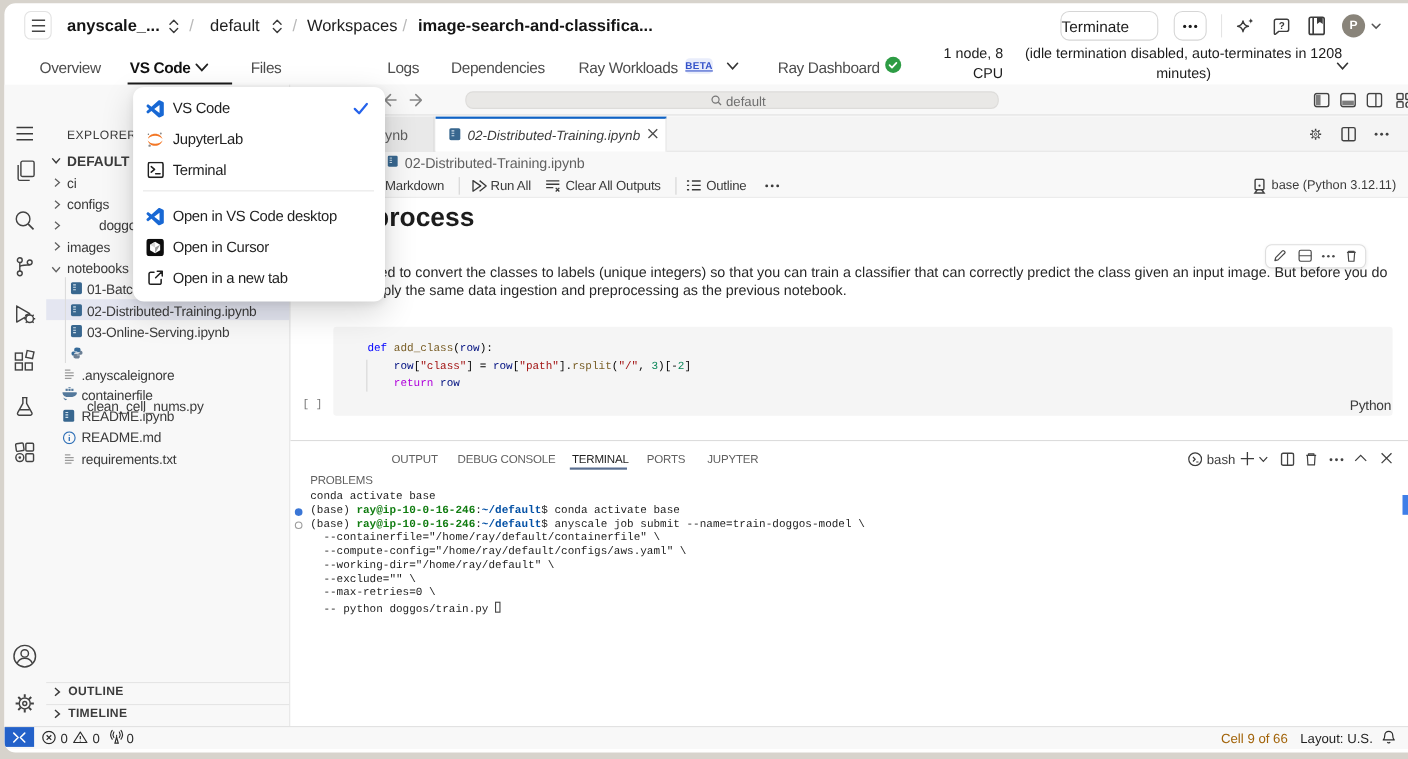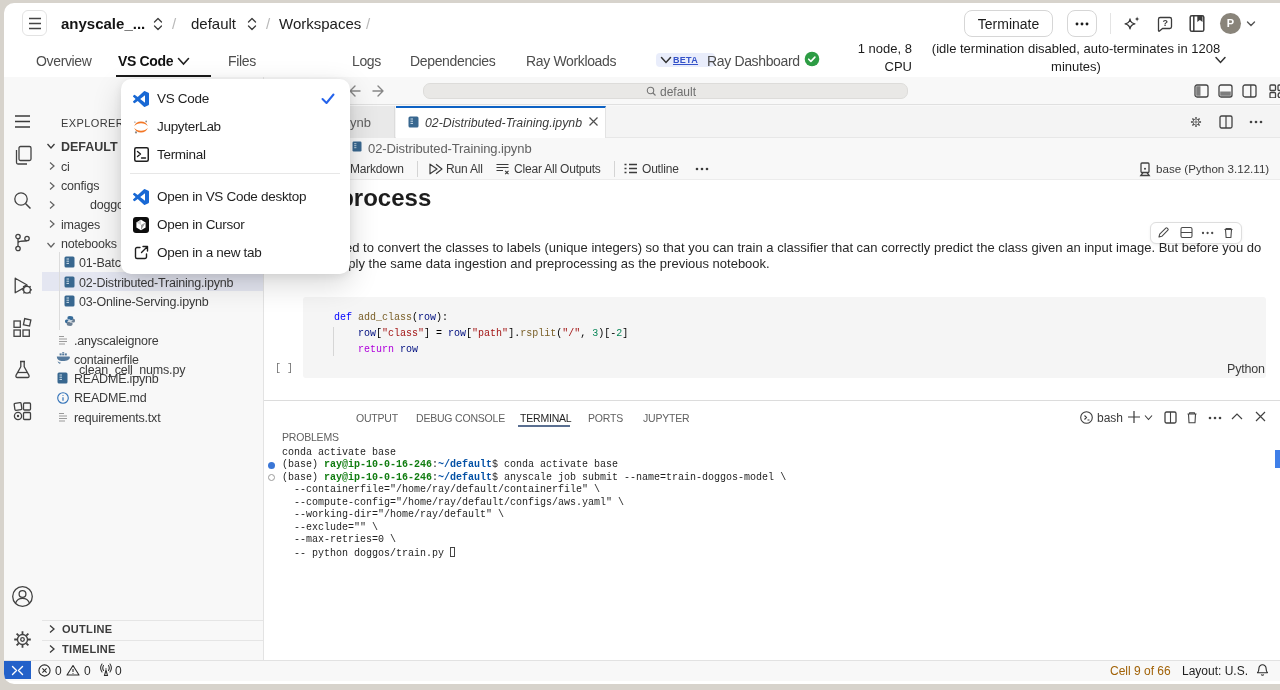--- a/index.html
+++ b/index.html
@@ -27,22 +27,23 @@
         <path d="M2.5 5l3.5-3.5L9.5 5M2.5 9l3.5 3.5L9.5 9" stroke="#3c3c3c" stroke-width="1.3" fill="none" stroke-linecap="round" stroke-linejoin="round"></path>
       </svg>
 <div class="abs" style="left:172px;top:15px;font-size:15px;color:#b9b9b9;">/</div>
 <div class="abs" style="left:191px;top:15px;font-size:15px;color:#202020;">default</div>
 <svg class="abs" style="left:246px;top:17px;" width="12" height="14">
         <path d="M2.5 5l3.5-3.5L9.5 5M2.5 9l3.5 3.5L9.5 9" stroke="#3c3c3c" stroke-width="1.3" fill="none" stroke-linecap="round" stroke-linejoin="round"></path>
       </svg>
 <div class="abs" style="left:266px;top:15px;font-size:15px;color:#b9b9b9;">/</div>
 <div class="abs" style="left:279px;top:15px;font-size:15px;color:#202020;">Workspaces</div>
 <div class="abs" style="left:366px;top:15px;font-size:15px;color:#b9b9b9;">/</div>
-
-<div class="abs" style="left:964px;top:10px;width:89px;height:27px;border:1px solid #d6d6d6;border-radius:8px;text-align:center;line-height:26px;font-size:14px;font-weight:500;color:#1c1c1c;">Terminate</div>
+<div class="abs" style="left:380px;top:15px;font-size:15px;font-weight:700;color:#141414;">image-search-and-classifica...</div>
+
+<div class="abs" style="left:964px;top:10px;width:89px;height:27px;border:1px solid #d6d6d6;border-radius:8px;line-height:26px;font-size:14px;font-weight:500;color:#1c1c1c;">Terminate</div>
 <div class="abs" style="left:1067px;top:10px;width:30px;height:27px;border:1px solid #d6d6d6;border-radius:8px;"></div>
       <svg class="abs" style="left:1075px;top:21.5px;" width="14" height="4">
         <circle cx="2" cy="2" r="1.45" fill="#1c1c1c"></circle>
         <circle cx="7" cy="2" r="1.45" fill="#1c1c1c"></circle>
         <circle cx="12" cy="2" r="1.45" fill="#1c1c1c"></circle>
       </svg>
 <div class="abs" style="left:1110px;top:13px;width:1px;height:21px;background:#e4e4e4;"></div>
 <svg class="abs" style="left:1122px;top:14px;" width="20" height="20" viewBox="0 0 20 20">
         <path d="M8 5c.5 3 1.9 4.4 4.9 4.9C9.9 10.4 8.5 11.8 8 14.8 7.5 11.8 6.1 10.4 3.1 9.9 6.1 9.4 7.5 8 8 5z" stroke="#3c3c3c" stroke-width="1.3" fill="none" stroke-linejoin="round"></path>
         <path d="M15.1 2.6c.25 1.5.95 2.2 2.45 2.45-1.5.25-2.2.95-2.45 2.45-.25-1.5-.95-2.2-2.45-2.45 1.5-.25 2.2-.95 2.45-2.45z" fill="#3c3c3c"></path>
@@ -65,21 +66,21 @@
 <div class="abs" style="left:118px;top:53px;font-size:14px;letter-spacing:-0.35px;font-weight:700;color:#111;">VS Code</div>
 <svg class="abs" style="left:177px;top:57px;" width="13" height="9">
         <path d="M1.5 1.5L6.5 7l5-5.5" stroke="#222" stroke-width="1.6" fill="none" stroke-linecap="round"></path>
       </svg>
 <div class="abs" style="left:116px;top:75px;width:95px;height:2px;background:#1b1b1b;"></div>
 <div class="abs" style="left:228px;top:53px;font-size:14px;letter-spacing:-0.35px;color:#4d4d4d;">Files</div>
 <div class="abs" style="left:281px;top:53px;font-size:14px;letter-spacing:-0.35px;color:#4d4d4d;margin-top:44px;">Metrics</div>
 <div class="abs" style="left:352px;top:53px;font-size:14px;letter-spacing:-0.35px;color:#4d4d4d;">Logs</div>
 <div class="abs" style="left:410px;top:53px;font-size:14px;letter-spacing:-0.35px;color:#4d4d4d;">Dependencies</div>
 <div class="abs" style="left:526px;top:53px;font-size:14px;letter-spacing:-0.35px;color:#4d4d4d;">Ray Workloads</div>
-<div class="abs" style="left:656px;top:53px;padding:2px 17px;border-radius:4px;background:#e9edfb;color:#3452c9;font-size:9px;font-weight:700;letter-spacing:.3px;text-decoration:underline;">BETA</div>
+<div class="abs" style="left:623px;top:53px;padding:2px 0;border-radius:4px;background:#e9edfb;color:#3452c9;font-size:9px;font-weight:700;letter-spacing:.3px;text-decoration:underline;">BETA</div>
 <svg class="abs" style="left:660px;top:56px;" width="12" height="9">
         <path d="M1.5 1.5L6 6.5l4.5-5" stroke="#333" stroke-width="1.5" fill="none" stroke-linecap="round"></path>
       </svg>
 <div class="abs" style="left:707px;top:53px;font-size:14px;letter-spacing:-0.35px;color:#4d4d4d;">Ray Dashboard</div>
 <svg class="abs" style="left:804px;top:51px;" width="16" height="16">
         <circle cx="8" cy="8" r="7.3" fill="#2d9c44"></circle>
         <path d="M4.7 8.2l2.2 2.2 4-4.3" stroke="#fff" stroke-width="1.6" fill="none" stroke-linecap="round" stroke-linejoin="round"></path>
       </svg>
 <div class="abs" style="left:820px;top:40px;width:92px;text-align:right;font-size:13px;color:#1c1c1c;line-height:17.5px;">1 node, 8<br>CPU</div>
 <div class="abs" style="left:929px;top:40px;width:294px;text-align:center;font-size:13px;color:#1c1c1c;line-height:17.5px;">(idle termination disabled, auto-terminates in 1208 minutes)</div>

